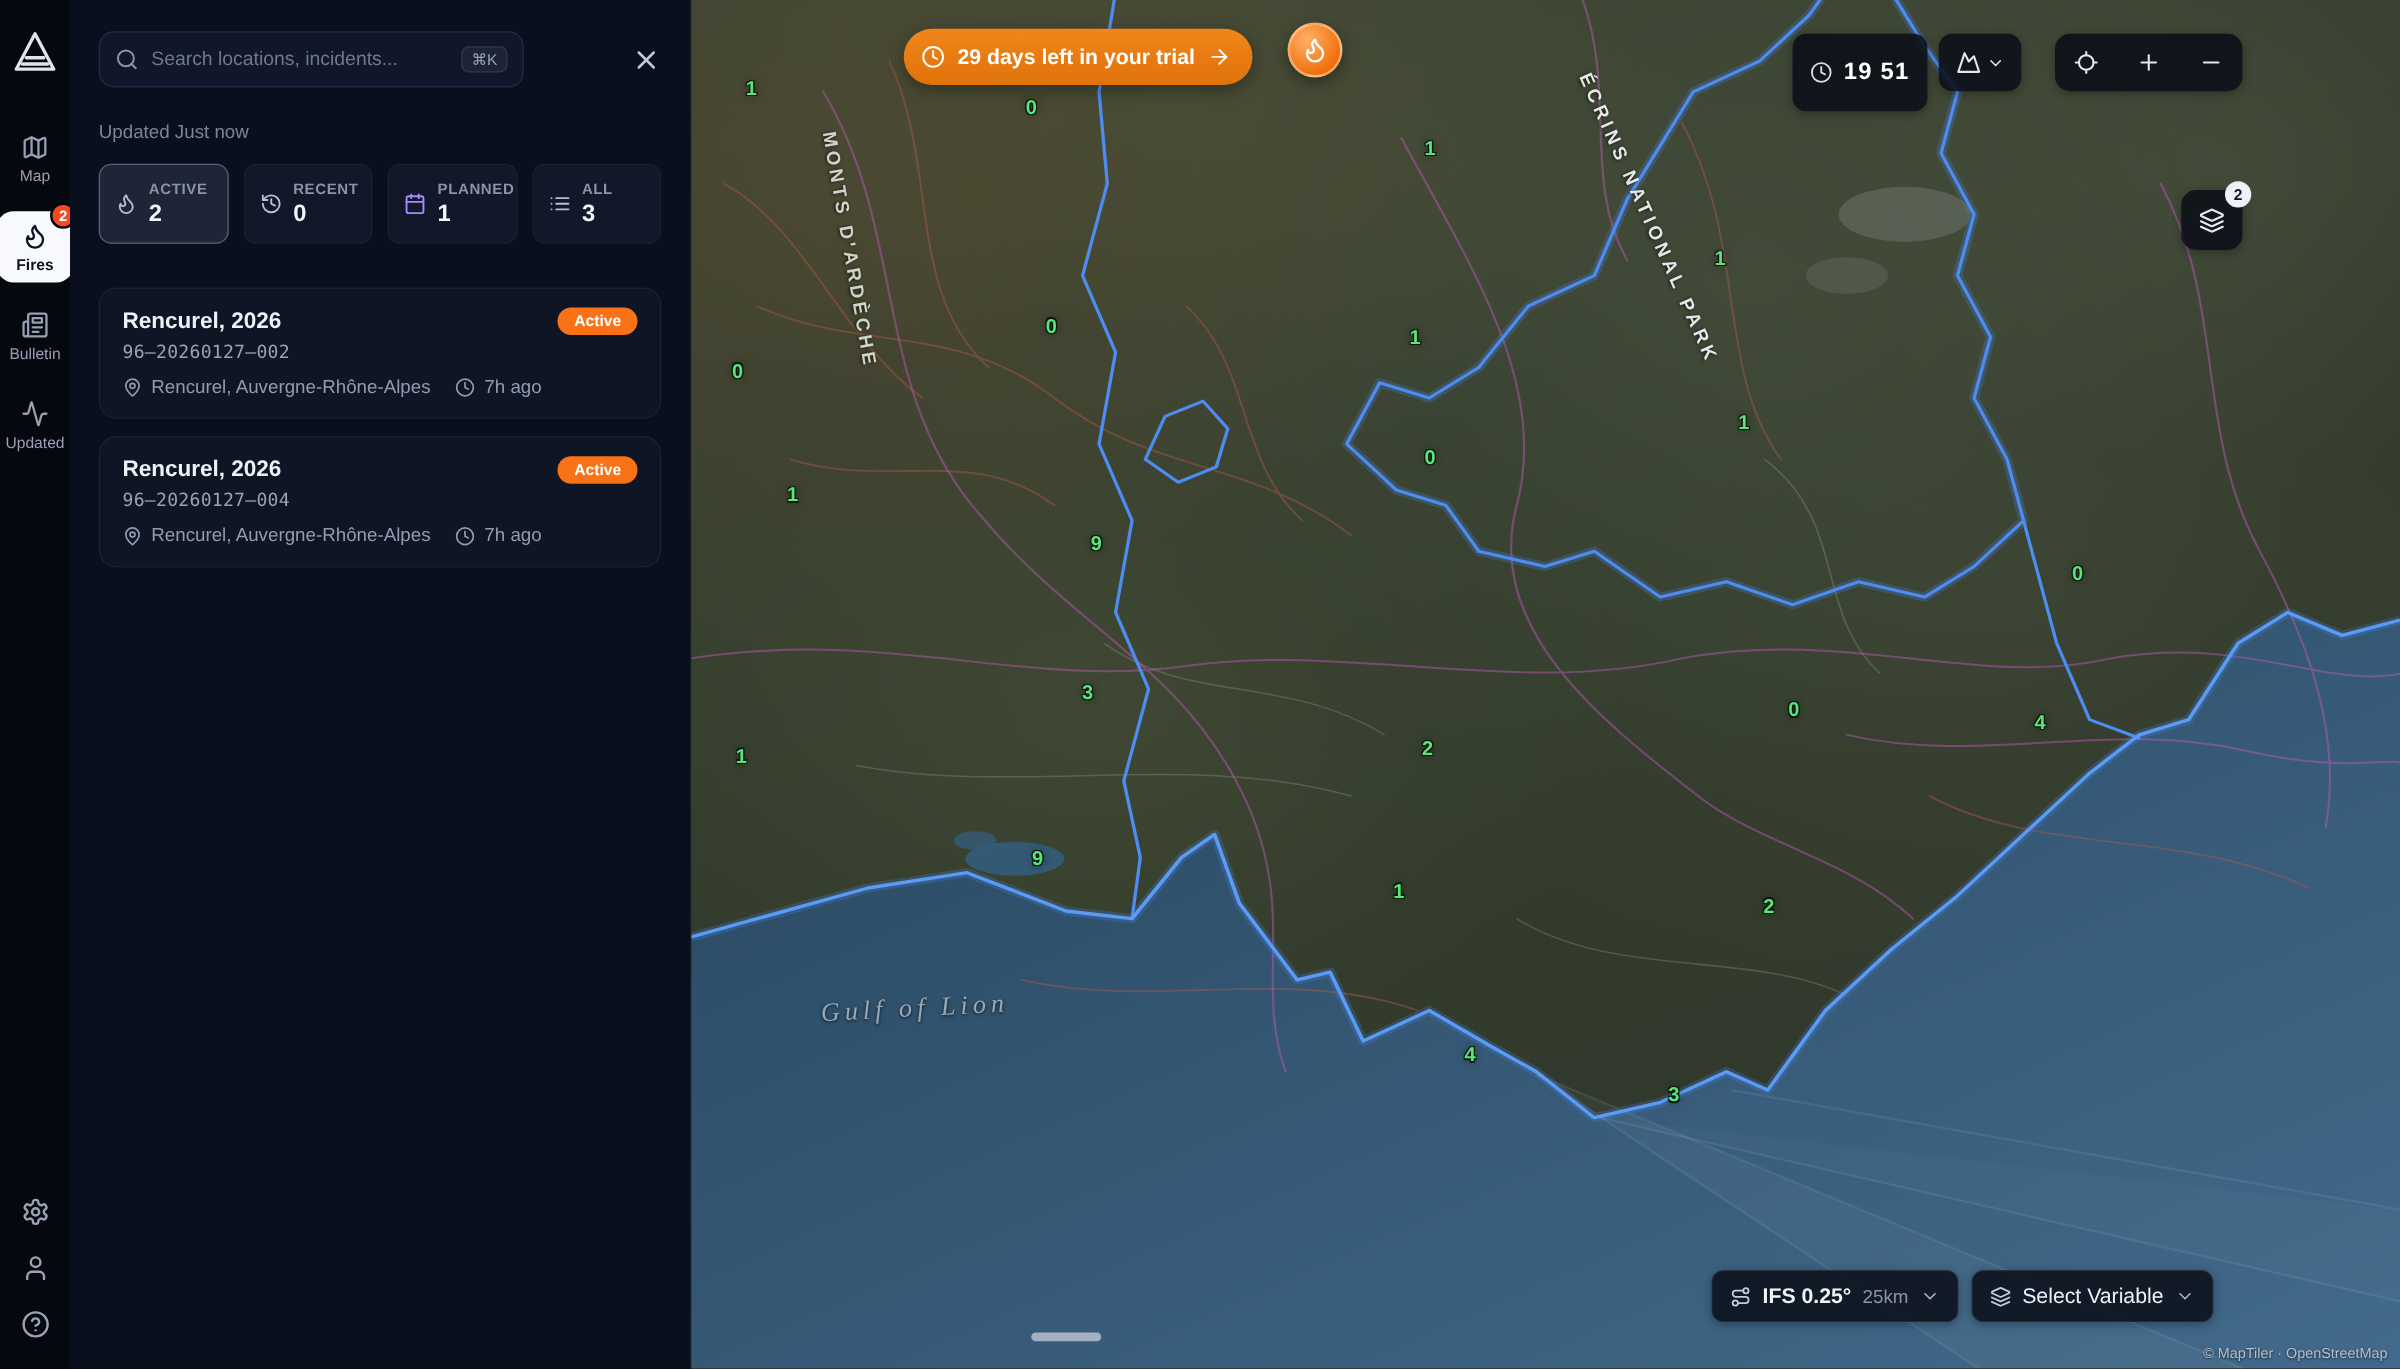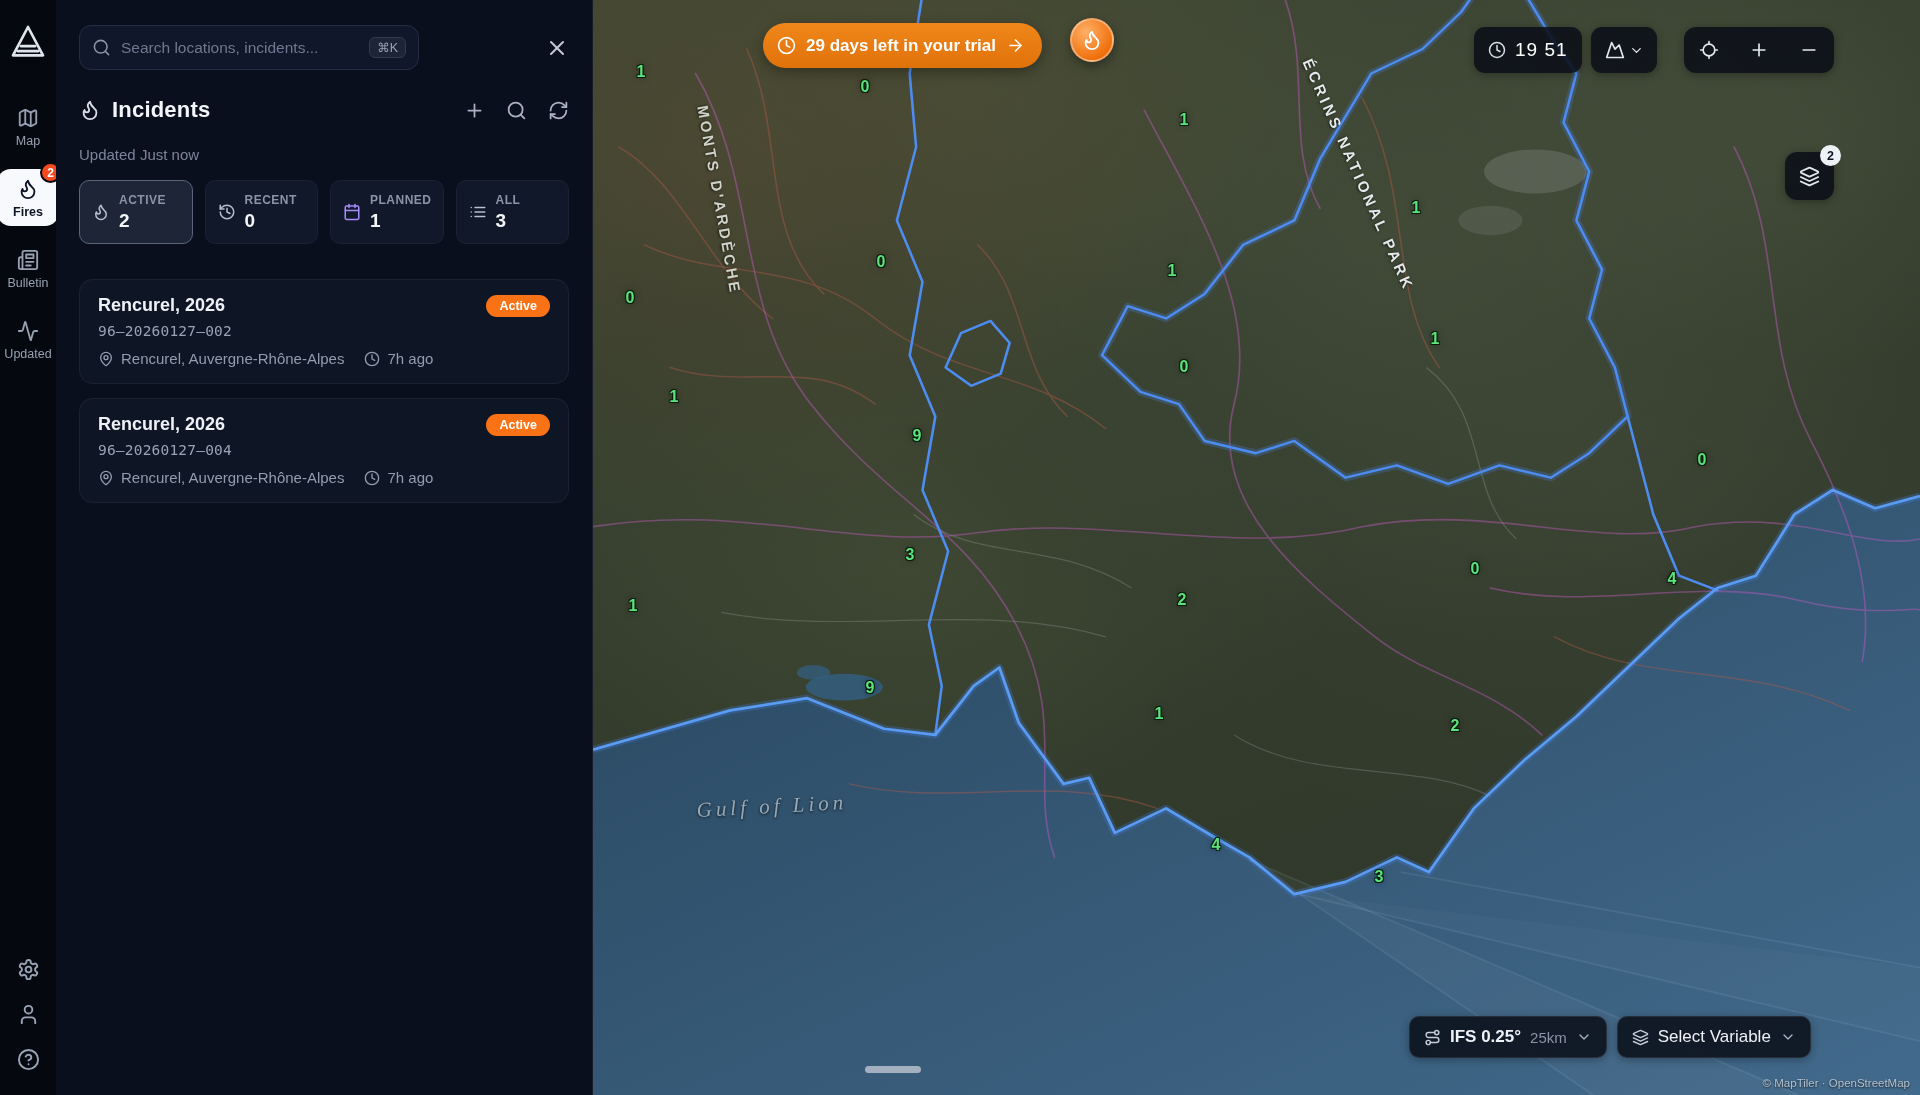--- a/index.html
+++ b/index.html
@@ -17,21 +17,21 @@
   .rail-item .ic { width:22px; height:22px; }
   .rail-item.active { background:#f7f9fc; color:#0c1322; font-weight:700; }
   .rail-badge { position:absolute; top:-7px; right:-2px; min-width:21px; height:21px;
     border-radius:50%; background:#f5491f; color:#fff; font-size:12px; font-weight:700;
     display:flex; align-items:center; justify-content:center; border:2px solid #05080f; }
   .rail-spacer { flex:1; }
   .rail-bottom { display:flex; flex-direction:column; align-items:center; gap:22px; color:#9aa3b5; }
   .rail-bottom .ic { width:23px; height:23px; cursor:pointer; }
 
   
-  .panel { width:537px; background:#0a0f1d; border-right:1px solid rgba(255,255,255,.06);
+  .panel { width:497px; background:#0a0f1d; border-right:1px solid rgba(255,255,255,.06);
     padding:25px 23px; flex-shrink:0; position:relative; }
   .search-row { display:flex; align-items:center; justify-content:space-between; margin-bottom:27px; }
   .search-box { width:340px; height:45px; background:#10172a; border:1px solid #242d42;
     border-radius:12px; display:flex; align-items:center; gap:10px; padding:0 12px; color:#8b93a7; }
   .search-box .ic { width:19px; height:19px; flex-shrink:0; }
   .search-box input { flex:1; background:transparent; border:none; outline:none;
     color:#e5e9f0; font-size:15.5px; font-family:inherit; min-width:0; }
   .search-box input::placeholder { color:#6f7890; }
   .kbd { background:#1c2436; border:1px solid #303a52; border-radius:6px; padding:2px 7px;
     font-size:12.5px; color:#9aa3b8; flex-shrink:0; }
@@ -105,22 +105,22 @@
   .trial-pill .ic { width:19px; height:19px; }
 
   .fab-flame { position:absolute; left:477px; top:18px; width:44px; height:44px;
     border-radius:50%; background:radial-gradient(circle at 35% 30%, #ffb067, #ef6d08 75%);
     border:2px solid rgba(255,255,255,.38); display:flex; align-items:center;
     justify-content:center; color:#fff; box-shadow:0 4px 12px rgba(0,0,0,.4); cursor:pointer; }
   .fab-flame .ic { width:22px; height:22px; }
 
   .hud { background:rgba(11,15,24,.88); border-radius:11px; color:#e3e8f0;
     display:flex; align-items:center; position:absolute; box-shadow:0 2px 8px rgba(0,0,0,.3); }
-  .clock-pill { left:881px; top:27px; height:46px; padding:0 14px; gap:9px;
-    font-size:19px; font-weight:400; letter-spacing:1px; color:#fff; }
+  .clock-pill { left:881px; top:27px; height:62px; padding:0 14px; gap:9px;
+    font-size:19px; font-weight:700; letter-spacing:1px; color:#fff; }
   .clock-pill .ic { width:18px; height:18px; color:#d7dde7; }
   .terrain-btn { left:998px; top:27px; width:66px; height:46px; justify-content:center;
     gap:4px; cursor:pointer; }
   .terrain-btn .ic { width:20px; height:20px; }
   .terrain-btn .chev { width:15px; height:15px; }
   .zoom-group { left:1091px; top:27px; width:150px; height:46px; border-radius:12px;
     justify-content:space-around; }
   .zoom-group .zbtn { width:46px; height:46px; display:flex; align-items:center;
     justify-content:center; cursor:pointer; }
   .zoom-group .ic { width:20px; height:20px; }
@@ -224,42 +224,20 @@
           </svg>
         <input placeholder="Search locations, incidents..." style="">
         <span class="kbd">⌘K</span>
       </div>
       <svg class="close-btn" viewBox="0 0 24 24" fill="none" stroke="currentColor" stroke-width="2" stroke-linecap="round" stroke-linejoin="round">
           <path d="M18 6 6 18"></path>
           <path d="m6 6 12 12"></path>
         </svg>
     </div>
 
-    <div class="header-row">
-      <svg class="ic flame" viewBox="0 0 24 24" fill="none" stroke="currentColor" stroke-width="2" stroke-linecap="round" stroke-linejoin="round">
-          <path d="M8.5 14.5A2.5 2.5 0 0 0 11 12c0-1.38-.5-2-1-3-1.072-2.143-.224-4.054 2-6 .5 2.5 2 4.9 4 6.5 2 1.6 3 3.5 3 5.5a7 7 0 1 1-14 0c0-1.153.433-2.294 1-3a2.5 2.5 0 0 0 2.5 2.5z"></path>
-        </svg>
-      <span class="page-title">Incidents</span>
-      <div class="header-actions">
-        <svg class="ic" viewBox="0 0 24 24" fill="none" stroke="currentColor" stroke-width="2" stroke-linecap="round" stroke-linejoin="round">
-            <path d="M5 12h14"></path>
-            <path d="M12 5v14"></path>
-          </svg>
-        <svg class="ic" viewBox="0 0 24 24" fill="none" stroke="currentColor" stroke-width="2" stroke-linecap="round" stroke-linejoin="round">
-            <circle cx="11" cy="11" r="8"></circle>
-            <path d="m21 21-4.3-4.3"></path>
-          </svg>
-        <svg class="ic" viewBox="0 0 24 24" fill="none" stroke="currentColor" stroke-width="2" stroke-linecap="round" stroke-linejoin="round">
-            <path d="M3 12a9 9 0 0 1 9-9 9.75 9.75 0 0 1 6.74 2.74L21 8"></path>
-            <path d="M21 3v5h-5"></path>
-            <path d="M21 12a9 9 0 0 1-9 9 9.75 9.75 0 0 1-6.74-2.74L3 16"></path>
-            <path d="M8 16H3v5"></path>
-          </svg>
-      </div>
-    </div>
     <div class="updated">Updated Just now</div>
 
     <div class="tabs">
       <div class="tab active">
         <svg class="ic" viewBox="0 0 24 24" fill="none" stroke="currentColor" stroke-width="2" stroke-linecap="round" stroke-linejoin="round">
             <path d="M8.5 14.5A2.5 2.5 0 0 0 11 12c0-1.38-.5-2-1-3-1.072-2.143-.224-4.054 2-6 .5 2.5 2 4.9 4 6.5 2 1.6 3 3.5 3 5.5a7 7 0 1 1-14 0c0-1.153.433-2.294 1-3a2.5 2.5 0 0 0 2.5 2.5z"></path>
           </svg>
         <div class="tab-col">
             <span class="tab-label">ACTIVE</span>
             <span class="tab-count">2</span>

